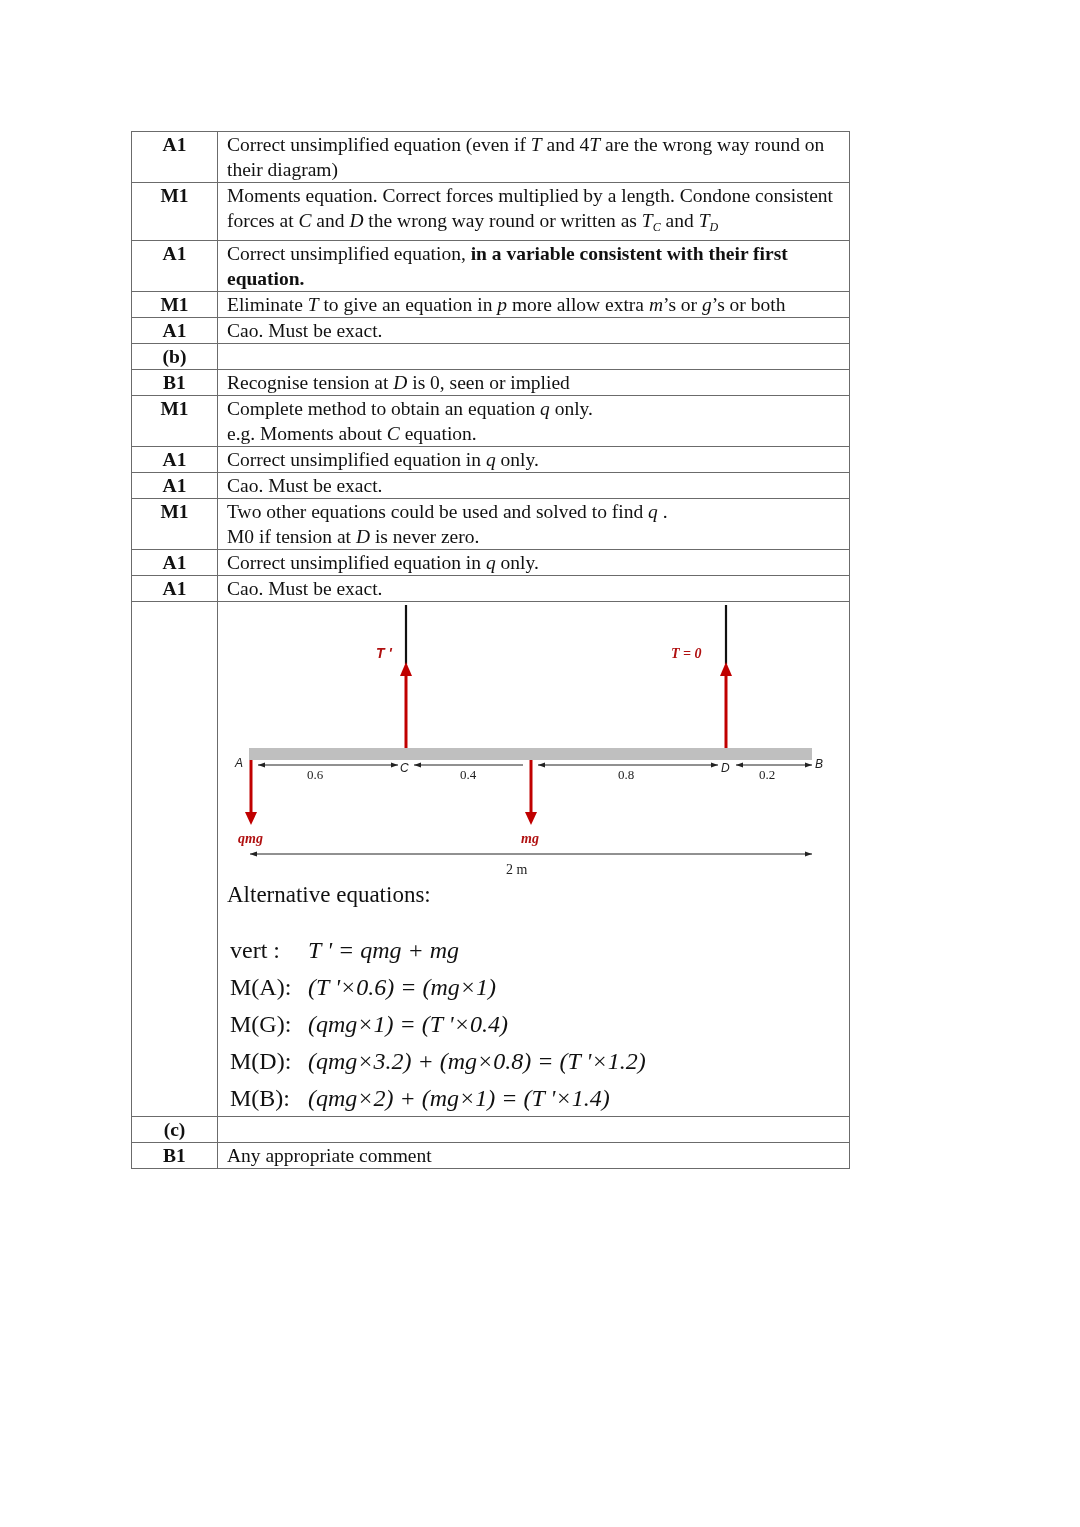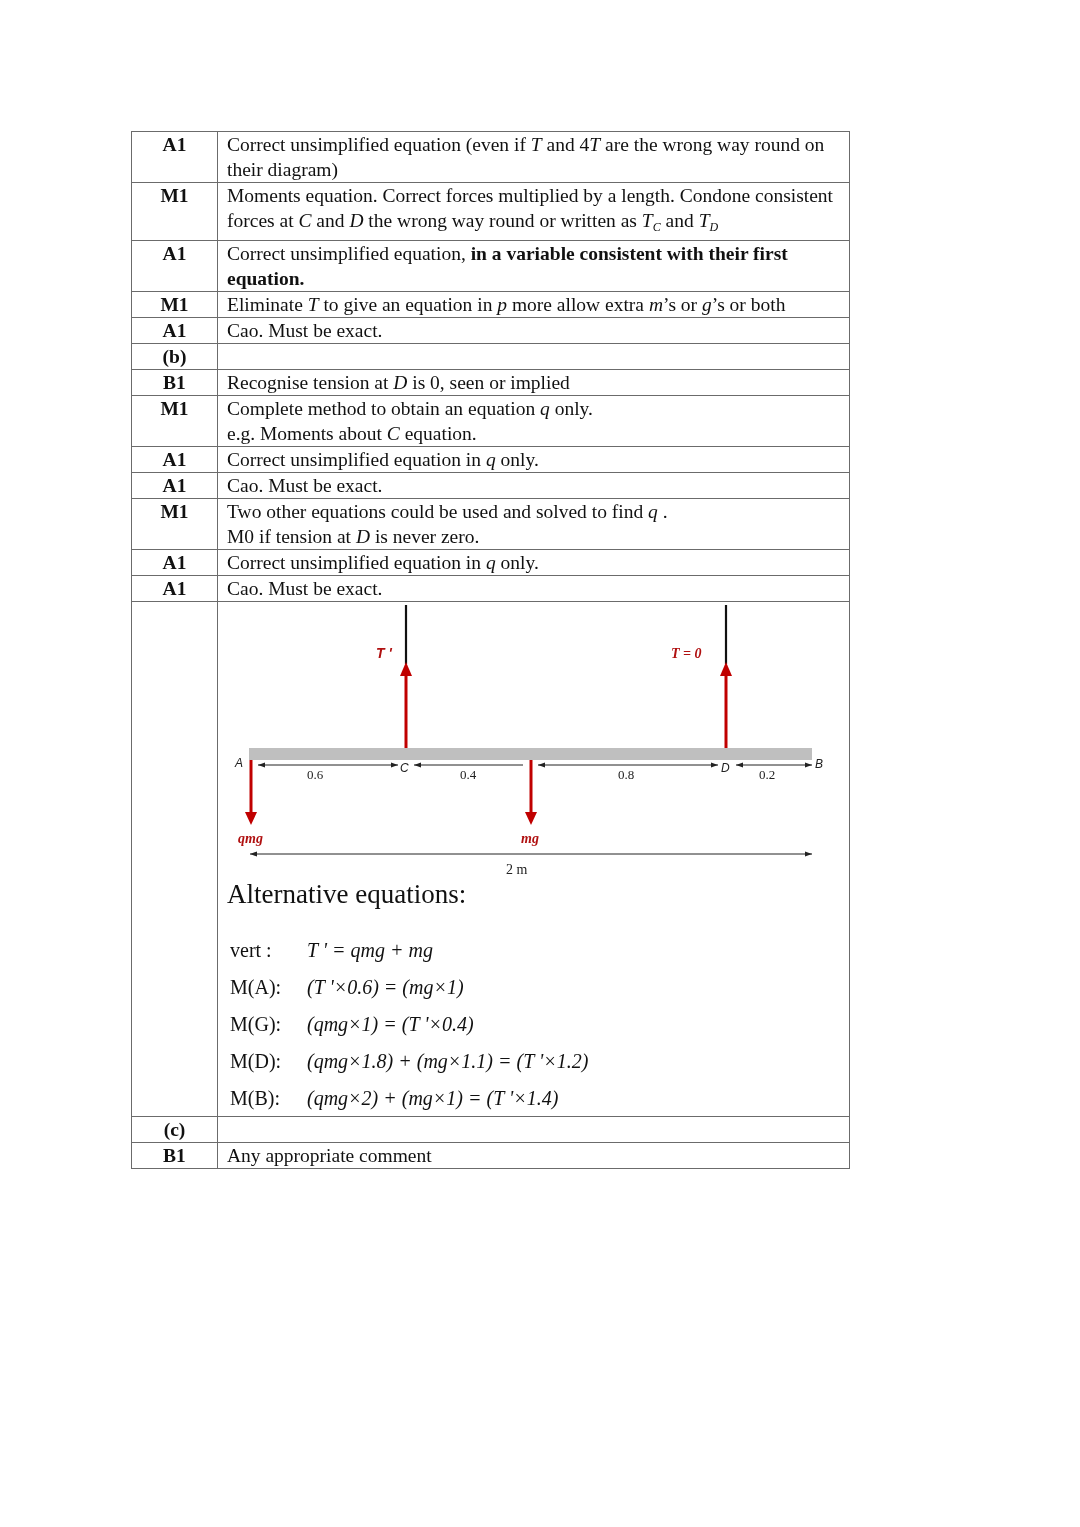--- a/index.html
+++ b/index.html
@@ -7,22 +7,22 @@
   .page { position:absolute; left:0; top:0; width:1080px; height:1527px; }
   table.ms { position:absolute; left:131px; top:131px; width:719px; border-collapse:collapse; table-layout:fixed; }
   table.ms td { border:1px solid #6b6b6b; padding:0 9px; vertical-align:top; font-size:19.5px; line-height:25px; }
   td.mark { width:85px; text-align:center; font-weight:bold; padding:0 !important; }
   .it { font-style:italic; }
   .b { font-weight:bold;text-align:right; }
   .u { }
   sub { font-size:12px; font-style:italic; vertical-align:-4px; }
   .diagram-cell { position:relative; height:514px; padding:0 !important; }
   .diagram { position:absolute; left:0; top:0; width:760px; height:300px; }
-  .alt-title { position:absolute; left:9px; top:280px; font-size:27px; }
-  .eqs { position:absolute; left:12px; top:330px; font-size:20px; line-height:37px; }
+  .alt-title { position:absolute; left:9px; top:280px; font-size:23px; }
+  .eqs { position:absolute; left:12px; top:330px; font-size:24px; line-height:37px; }
   .eq { white-space:nowrap; }
   .eq .lab { display:inline-block; min-width:72px; }
   .svgtext { font-family:"Liberation Sans", sans-serif; }
 </style>
 </head>
 <body>
 
 <div class="page">
   <table class="ms">
     <tbody id="rows-body">
@@ -130,21 +130,21 @@
             <text x="541" y="177" font-size="13" fill="#222" font-family="Liberation Serif, serif">0.2</text>
 
             <line x1="32" y1="252" x2="594" y2="252" stroke="#222" stroke-width="1" marker-start="url(#arrBlkStart)" marker-end="url(#arrBlk)"></line>
             <text x="288" y="272" font-size="14" fill="#222" font-family="Liberation Serif, serif">2 m</text>
           </svg>
           <div class="alt-title">Alternative equations:</div>
           <div class="eqs" id="eqs">
               <div class="eq"><span class="lab">vert :</span> <span class="it">T ' = qmg + mg</span></div>
               <div class="eq"><span class="lab">M(A):</span> <span class="it">(T '×0.6) = (mg×1)</span></div>
               <div class="eq"><span class="lab">M(G):</span> <span class="it">(qmg×1) = (T '×0.4)</span></div>
-              <div class="eq"><span class="lab">M(D):</span> <span class="it">(qmg×1.8) + (mg×1.1) = (T '×1.2)</span></div>
+              <div class="eq"><span class="lab">M(D):</span> <span class="it">(qmg×3.2) + (mg×0.8) = (T '×1.2)</span></div>
               <div class="eq"><span class="lab">M(B):</span> <span class="it">(qmg×2) + (mg×1) = (T '×1.4)</span></div>
             </div>
         </td>
       </tr>
       <tr>
         <td class="mark">(c)</td>
         <td></td>
       </tr>
       <tr>
         <td class="mark">B1</td>

